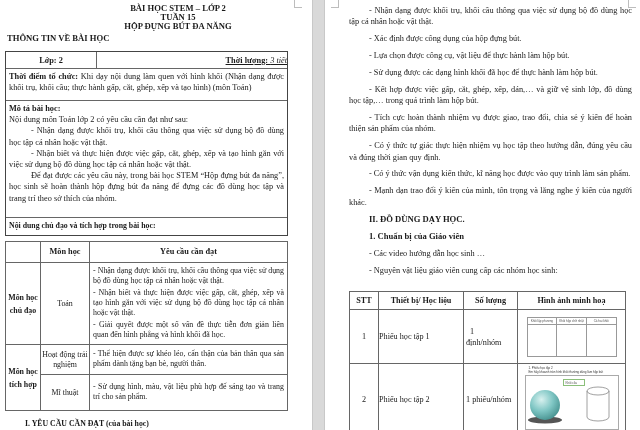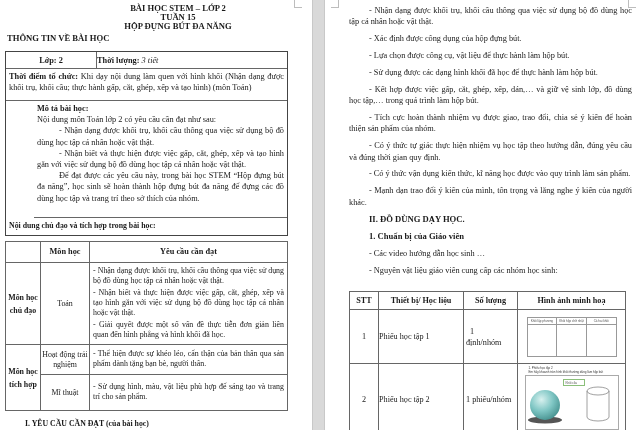--- a/index.html
+++ b/index.html
@@ -41,25 +41,25 @@
     .sec-title { position: absolute; left: 7px; top: 33px; font-weight: bold; font-size: 8.6px; }
 
     .info-table {
       position: absolute; left: 5px; top: 51px; width: 283px;
       border: 1.2px solid #444;
     }
     .info-row { border-bottom: 1px solid #666; font-size: 8.3px; line-height: 11px; }
     .info-row:last-child { border-bottom: none; }
     .row-top { display: flex; height: 17px; }
     .row-top .c1 { width: 91px; border-right: 1px solid #666; text-align: center; font-weight: bold; line-height: 17px; }
-    .row-top .c2 { flex: 1; text-align: left; line-height: 17px; }
+    .row-top .c2 { flex: 1; text-align: right; line-height: 17px; text-decoration: underline; }
     .b { font-weight: bold; }
     .i { font-style: italic; }
     .row-time { padding: 2px 3px; height: 32px; text-align: justify; }
-    .row-desc { padding: 2px 3px; height: 117px; text-align: justify; line-height: 11.2px; margin-left: 28px; }
+    .row-desc { padding: 2px 3px; height: 117px; text-align: justify; line-height: 11.2px; }
     .row-desc p { margin: 0; }
     .indent { text-indent: 22px; }
     .row-content { padding: 2px 3px; height: 17px; font-weight: bold; font-size: 7.8px; line-height: 12px; }
 
     .subj-table {
       position: absolute; left: 5px; top: 241px; width: 283px;
       border: 1.2px solid #444; border-collapse: collapse;
       font-size: 7.9px; line-height: 10px;
     }
     .subj-table td, .subj-table th { border: 1px solid #666; vertical-align: middle; }

